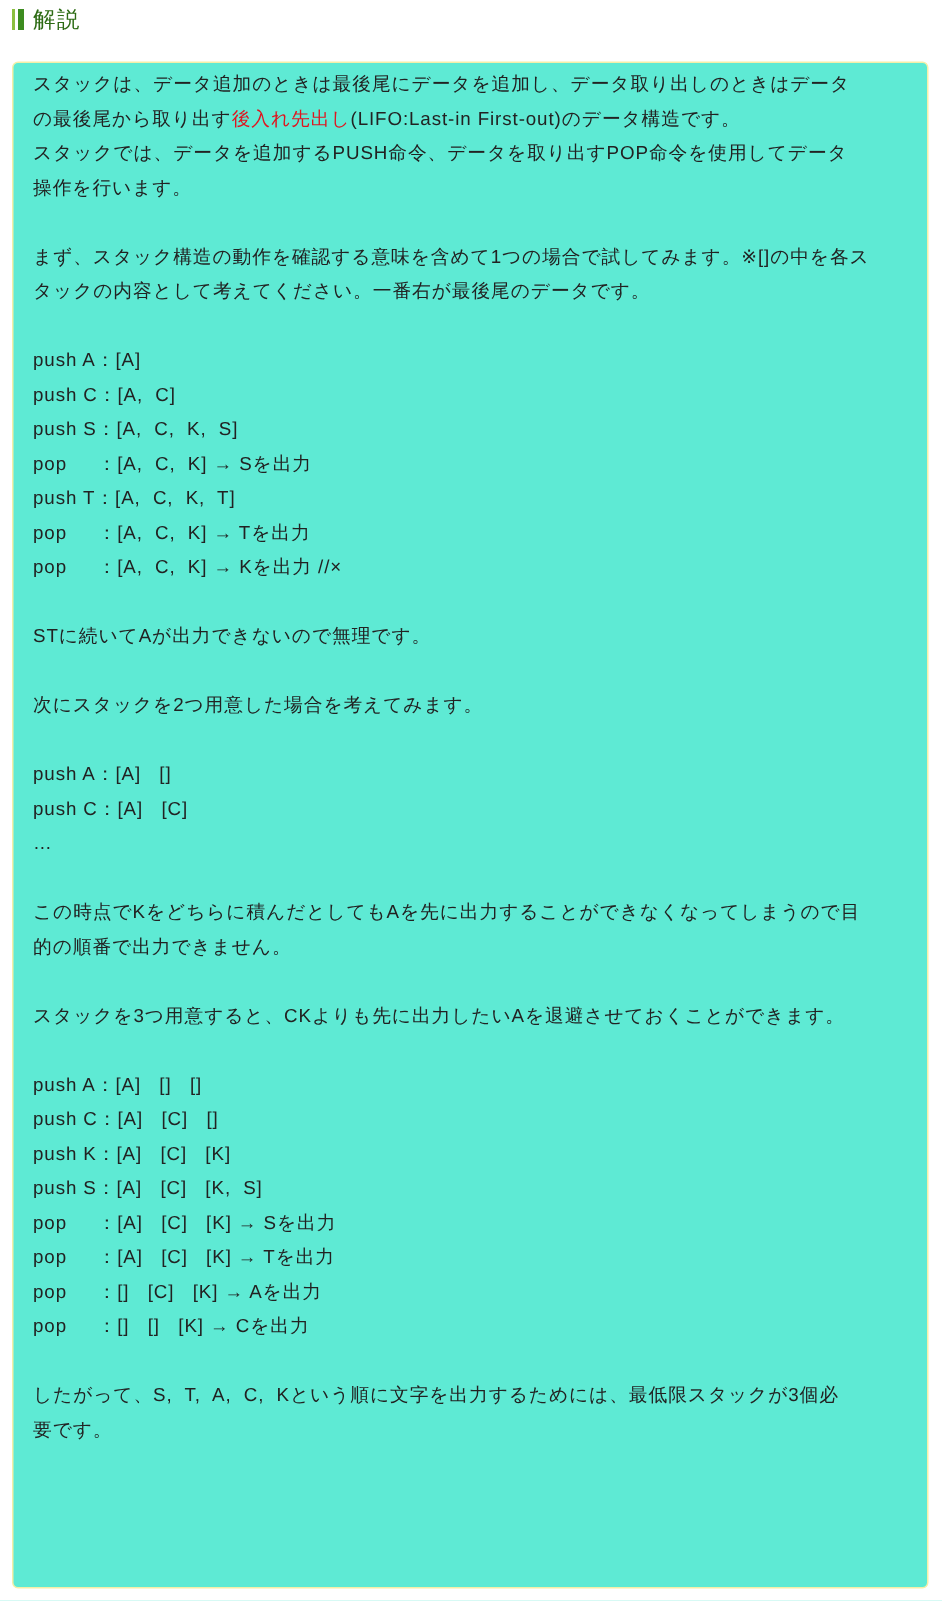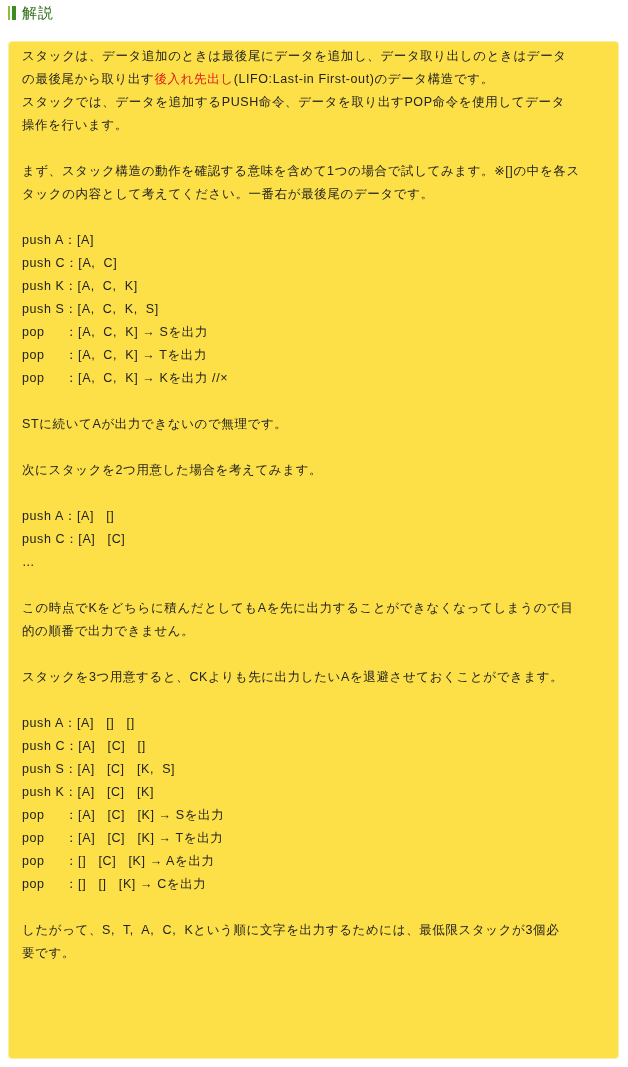--- a/index.html
+++ b/index.html
@@ -36,21 +36,21 @@
       font-size: 15px;
       color: #2d6b14;
       letter-spacing: 1px;
     }
     .box {
       position: absolute;
       left: 8px;
       top: 41px;
       width: 611px;
       height: 1018px;
-      background: #fde047;
+      background: #5eead4;
       border: 1px solid #f5efa8;
       border-radius: 4px;
       box-sizing: border-box;
       padding: 3px 13px 0 13px;
     }
     .line {
       font-size: 12.5px;
       line-height: 23px;
       height: 23px;
       white-space: pre;
@@ -74,23 +74,23 @@
   <div class="line">スタックでは、データを追加するPUSH命令、データを取り出すPOP命令を使用してデータ</div>
   <div class="line">操作を行います。</div>
   <div class="blank"></div>
 
   <div class="line">まず、スタック構造の動作を確認する意味を含めて1つの場合で試してみます。※[]の中を各ス</div>
   <div class="line">タックの内容として考えてください。一番右が最後尾のデータです。</div>
   <div class="blank"></div>
 
   <div class="line">push A：[A]</div>
   <div class="line">push C：[A,  C]</div>
-  <div class="line">push K：[A,  C,  K]</div>
   <div class="line">push S：[A,  C,  K,  S]</div>
   <div class="line">pop     ：[A,  C,  K] → Sを出力</div>
+  <div class="line">push T：[A,  C,  K,  T]</div>
   <div class="line">pop     ：[A,  C,  K] → Tを出力</div>
   <div class="line">pop     ：[A,  C,  K] → Kを出力 //×</div>
   <div class="blank"></div>
 
   <div class="line">STに続いてAが出力できないので無理です。</div>
   <div class="blank"></div>
 
   <div class="line">次にスタックを2つ用意した場合を考えてみます。</div>
   <div class="blank"></div>
 
@@ -101,22 +101,22 @@
 
   <div class="line">この時点でKをどちらに積んだとしてもAを先に出力することができなくなってしまうので目</div>
   <div class="line">的の順番で出力できません。</div>
   <div class="blank"></div>
 
   <div class="line">スタックを3つ用意すると、CKよりも先に出力したいAを退避させておくことができます。</div>
   <div class="blank"></div>
 
   <div class="line">push A：[A]   []   []</div>
   <div class="line">push C：[A]   [C]   []</div>
+  <div class="line">push K：[A]   [C]   [K]</div>
   <div class="line">push S：[A]   [C]   [K,  S]</div>
-  <div class="line">push K：[A]   [C]   [K]</div>
   <div class="line">pop     ：[A]   [C]   [K] → Sを出力</div>
   <div class="line">pop     ：[A]   [C]   [K] → Tを出力</div>
   <div class="line">pop     ：[]   [C]   [K] → Aを出力</div>
   <div class="line">pop     ：[]   []   [K] → Cを出力</div>
   <div class="blank"></div>
 
   <div class="line">したがって、S,  T,  A,  C,  Kという順に文字を出力するためには、最低限スタックが3個必</div>
   <div class="line">要です。</div>
 </div>
 

